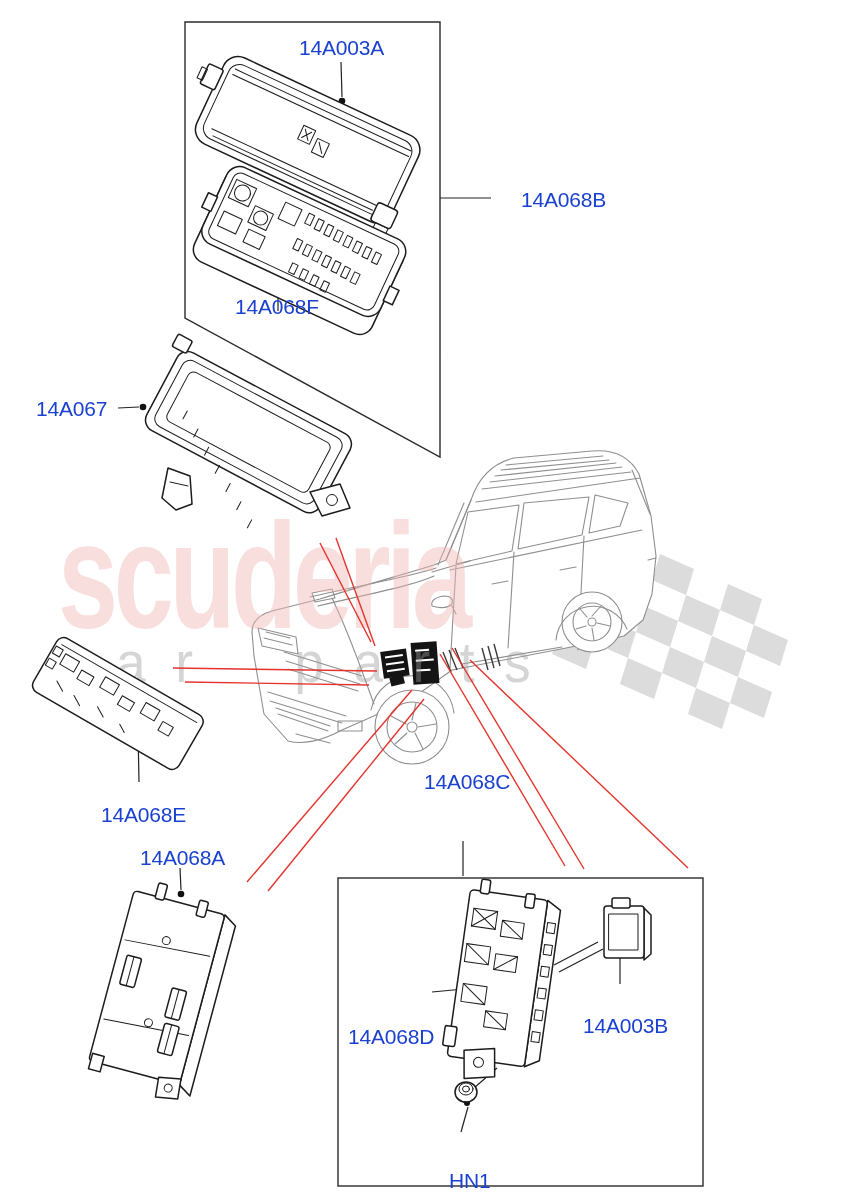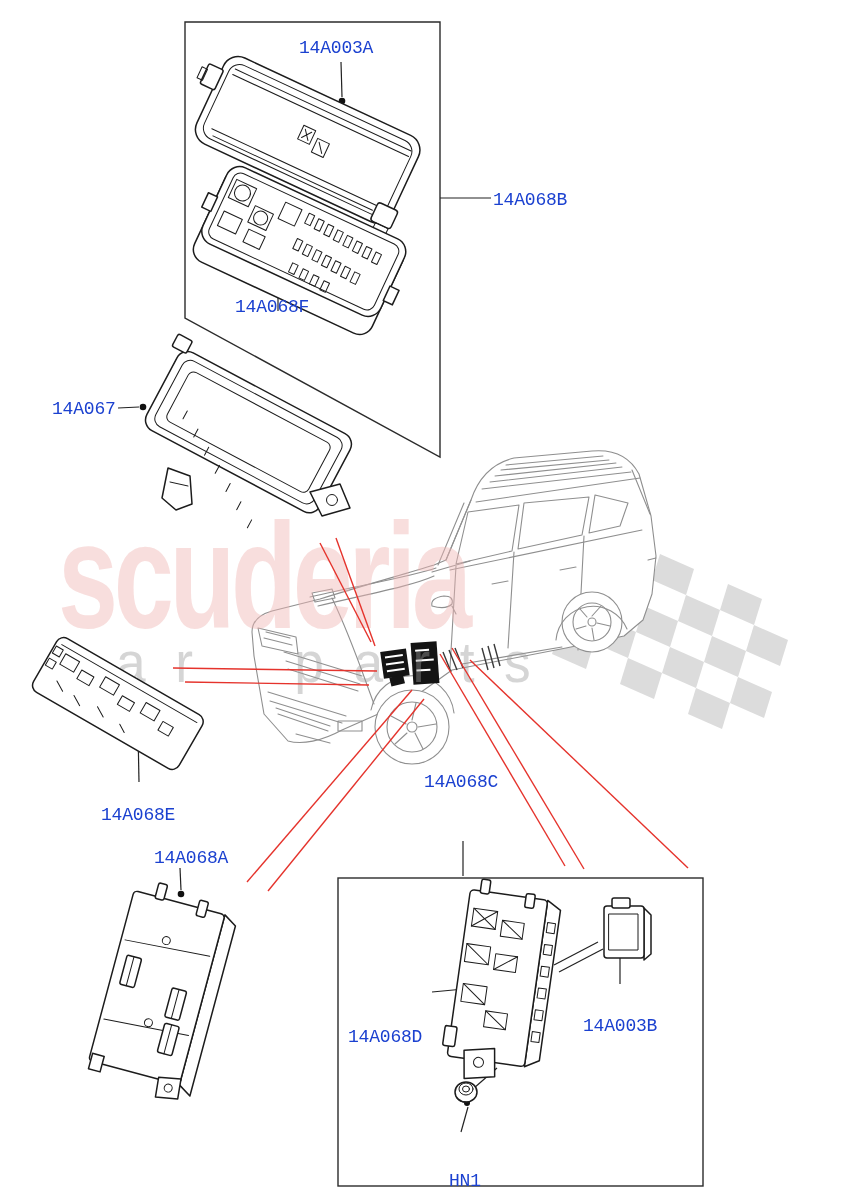--- a/index.html
+++ b/index.html
@@ -2,23 +2,23 @@
 <html><head>
 <meta charset="utf-8">
 <style>
   html,body{margin:0;padding:0;background:#fff;}
   .stage{
     position:relative;width:859px;height:1200px;background:#ffffff;overflow:hidden;
     font-family:"Liberation Sans",sans-serif;
   }
   .stage svg{position:absolute;left:0;top:0;}
   .part-label{
-    position:absolute;font-size:18px;line-height:22px;letter-spacing:-0.2px;
+    position:absolute;font-size:21px;line-height:22px;letter-spacing:-0.2px;
     color:#1b41d0;white-space:nowrap;cursor:pointer;
-    font-family:Liberation Mono, monospace;
+    font-family:Liberation Sans, sans-serif;
   }
   .plf{fill:#ffffff;stroke:#1c1c1c;stroke-width:1.5;stroke-linejoin:round;stroke-linecap:round;}
   .thin{fill:none;stroke:#1c1c1c;stroke-width:1;stroke-linejoin:round;stroke-linecap:round;}
   .car{fill:none;stroke:#8f8f8f;stroke-width:1.1;stroke-linejoin:round;stroke-linecap:round;}
   .carf{fill:#ffffff;stroke:#8f8f8f;stroke-width:1.1;stroke-linejoin:round;}
   .boxline{fill:none;stroke:#2b2b2b;stroke-width:1.4;}
   .leader{fill:none;stroke:#222222;stroke-width:1.2;}
   .red{fill:none;stroke-width:1.4;}
 </style>
 </head>
@@ -280,23 +280,23 @@
 
   <g>
     <ellipse class="plf" cx="466" cy="1092" rx="11" ry="10"></ellipse>
     <ellipse class="thin" cx="466" cy="1089" rx="7" ry="6"></ellipse>
     <ellipse class="thin" cx="466" cy="1089" rx="3.5" ry="3"></ellipse>
     <path class="thin" d="M456,1097 q3,6 10,5"></path>
   </g>
 </svg>
 
   <div class="part-label" style="left:299px;top:37px">14A003A</div>
-  <div class="part-label" style="left:493px;top:189px">14A068B</div>
+  <div class="part-label" style="left:521px;top:189px">14A068B</div>
   <div class="part-label" style="left:235px;top:296px">14A068F</div>
-  <div class="part-label" style="left:52px;top:398px">14A067</div>
+  <div class="part-label" style="left:36px;top:398px">14A067</div>
   <div class="part-label" style="left:101px;top:804px">14A068E</div>
-  <div class="part-label" style="left:154px;top:847px">14A068A</div>
+  <div class="part-label" style="left:140px;top:847px">14A068A</div>
   <div class="part-label" style="left:424px;top:771px">14A068C</div>
   <div class="part-label" style="left:348px;top:1026px">14A068D</div>
   <div class="part-label" style="left:583px;top:1015px">14A003B</div>
   <div class="part-label" style="left:449px;top:1170px">HN1</div>
 
 </div>
 
 </body></html>

